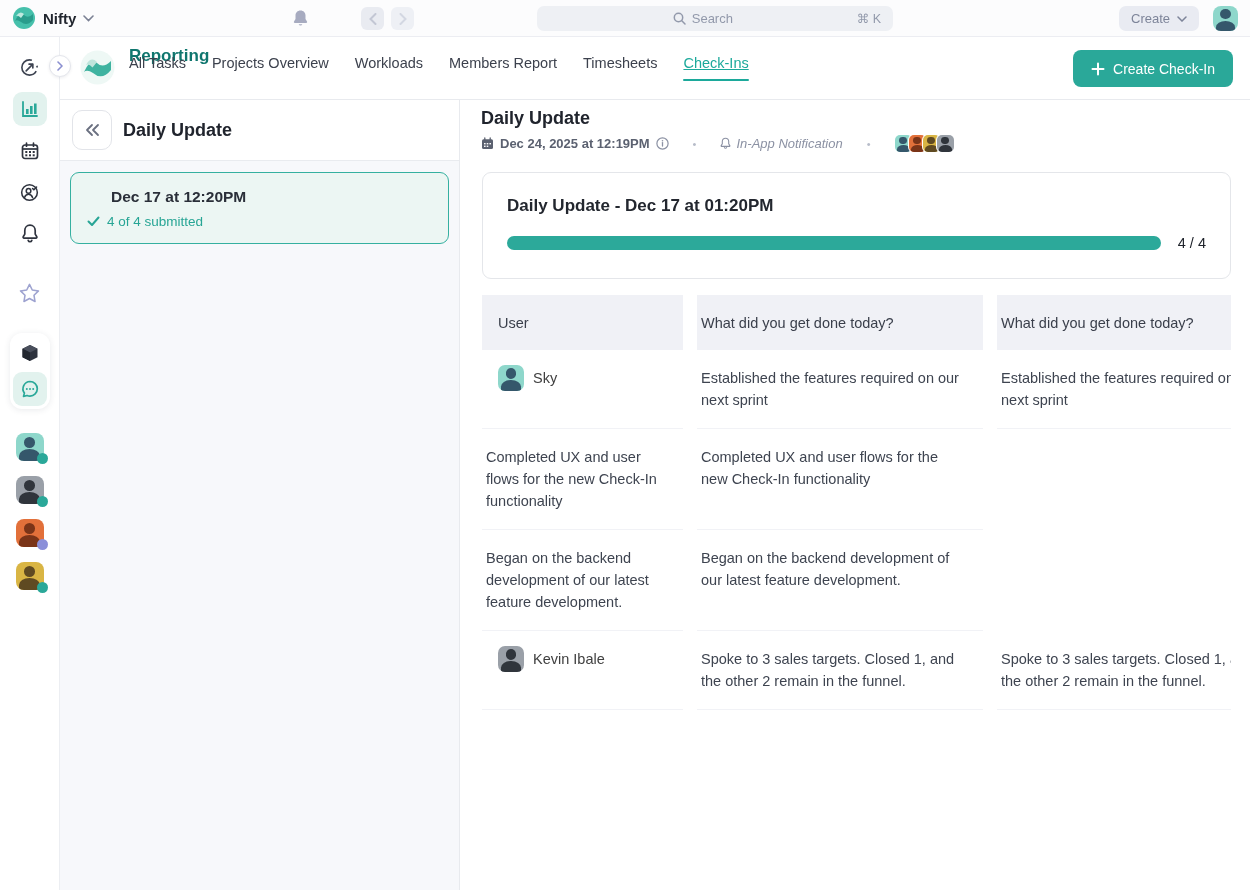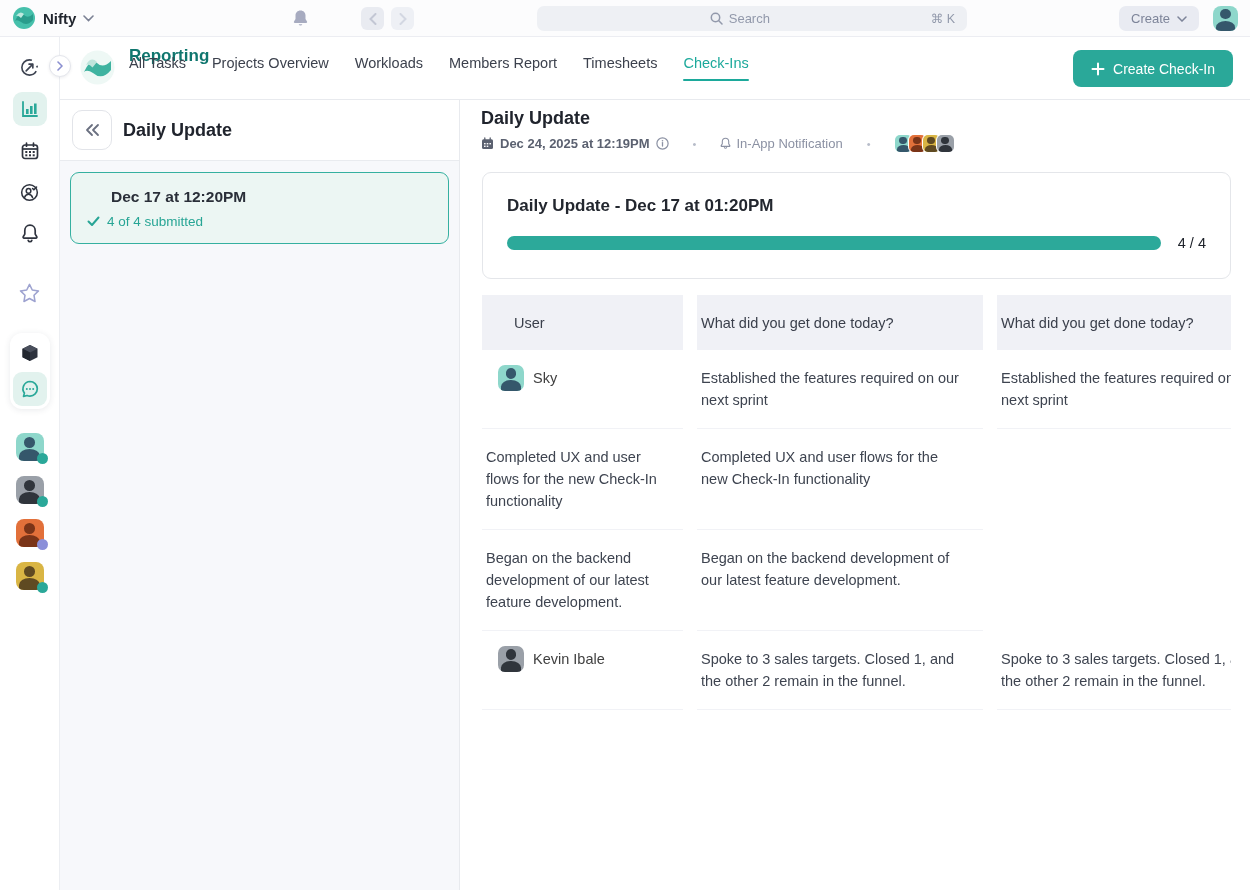--- a/index.html
+++ b/index.html
@@ -7,38 +7,38 @@
   body { font-family:"Liberation Sans", sans-serif; background:#fff; position:relative; overflow:hidden; color:#2b303b; }
   svg { display:block; }
 
   
   .topbar { position:absolute; left:0; top:0; width:1250px; height:37px; background:#fcfcfd; border-bottom:1px solid #ecedf2; z-index:30; }
   .brand { position:absolute; left:12px; top:6px; display:flex; align-items:center; gap:7px; cursor:pointer; }
   .brand-name { font-size:15px; font-weight:700; color:#22262f; }
   .topbar-bell { position:absolute; left:292px; top:9px; }
   .navbtn { position:absolute; top:7px; width:23px; height:23px; border-radius:6px; background:#e9ebf1; display:flex; align-items:center; justify-content:center; }
   .navbtn.fwd { background:#eef0f5; }
-  .searchbar { position:absolute; left:537px; top:6px; width:430px; height:25px; background:#eef0f4; border-radius:7px; display:flex; align-items:center; padding:0 12px; }
+  .searchbar { position:absolute; left:537px; top:6px; width:356px; height:25px; background:#eef0f4; border-radius:7px; display:flex; align-items:center; padding:0 12px; }
   .searchbar .sp { flex:1; display:flex; align-items:center; justify-content:center; gap:6px; color:#9299ab; font-size:13px; }
   .searchbar .kbd { color:#9299ab; font-size:12.5px; }
   .create-pill { position:absolute; left:1119px; top:6px; height:25px; padding:0 12px; background:#e9ebf2; border-radius:7px; display:flex; align-items:center; gap:7px; color:#7d8499; font-size:13px; }
   .topbar-avatar { position:absolute; left:1213px; top:6px; width:25px; height:25px; }
 
   
   .sidebar { position:absolute; left:0; top:37px; width:60px; bottom:0; background:#fff; border-right:1px solid #eceef2; z-index:20; display:flex; flex-direction:column; align-items:center; }
   .header  { position:absolute; left:60px; top:37px; right:0; height:63px; background:#fff; border-bottom:1px solid #e8eaee; z-index:10; }
   .panel   { position:absolute; left:60px; top:100px; width:400px; bottom:0; background:#f7f8fb; border-right:1px solid #e8eaee; }
   .main    { position:absolute; left:460px; top:100px; right:0; bottom:0; background:#fff; }
 
   
   .proj-logo { position:absolute; left:19px; top:12px; }
   .hdr-title { position:absolute; left:69px; top:9px; font-size:17px; font-weight:700; color:#0f766e; }
   .tabs { position:absolute; left:69px; bottom:18px; display:flex; gap:26px; }
   .tab { font-size:14.5px; color:#3c414d; padding-bottom:10px; position:relative; cursor:pointer; }
-  .tab.active { color:#1ca99b; }
+  .tab.active { color:#1ca99b;text-decoration:underline; }
   .tab.active::after { content:""; position:absolute; left:0; right:0; bottom:0; height:2px; background:#1ca99b; border-radius:2px; }
   .create-checkin { position:absolute; right:17px; top:13px; height:37px; padding:0 18px; background:#2aa899; border:none; border-radius:8px; color:#fff; font-size:14px; font-weight:500; display:flex; align-items:center; gap:8px; font-family:inherit; cursor:pointer; }
   .expander { position:absolute; left:49px; top:55px; width:22px; height:22px; border-radius:50%; background:#fff; border:1px solid #e4e6ec; box-shadow:0 1px 3px rgba(40,40,60,.08); display:flex; align-items:center; justify-content:center; z-index:25; cursor:pointer; }
 
   
   .sb-icon { width:34px; height:34px; display:flex; align-items:center; justify-content:center; border-radius:9px; cursor:pointer; }
   .sb-icon.active { background:#e2f2ee; }
   .sb-group { background:#fff; border-radius:12px; box-shadow:0 1px 6px rgba(40,45,70,.10); padding:3px; display:flex; flex-direction:column; gap:2px; align-items:center; }
   .sb-avatars { display:flex; flex-direction:column; gap:15px; align-items:center; }
   .sb-av { position:relative; width:28px; height:28px; cursor:pointer; }
@@ -56,35 +56,35 @@
   .panel-body { padding:11px 10px; }
   .checkin-item { background:#ecf6f3; border:1.5px solid #35b0a0; border-radius:9px; padding:15px 16px 14px; cursor:pointer; }
   .ci-date { font-size:15.5px; font-weight:600; color:#2a2f39;margin-left:24px; }
   .ci-status { margin-top:8px; font-size:13.5px; color:#27a595; display:flex; align-items:center; gap:7px; }
 
   
   .main-title { position:absolute; left:21px; top:8px; font-size:18px; font-weight:700; color:#20242d; }
   .meta { position:absolute; left:21px; top:35px; display:flex; align-items:center; gap:24px; font-size:13px; color:#8b91a3; }
   .meta .mdate { font-weight:700; color:#5b6170; display:flex; align-items:center; gap:6px; }
   .meta .sep { color:#b7bcc9; font-size:11px; }
-  .meta .notif { display:flex; align-items:center; gap:5px; }
+  .meta .notif { display:flex; align-items:center; gap:5px;font-style:italic; }
   .meta-avs { display:flex; }
   .meta-avs .mav { width:17px; height:17px; margin-left:-3px; border-radius:5px; box-shadow:0 0 0 1px #fff; }
   .meta-avs .mav:first-child { margin-left:0; }
 
   .summary-card { position:absolute; left:22px; top:72px; width:749px; height:107px; border:1px solid #e4e6ea; border-radius:9px; background:#fff; padding:23px 24px; }
   .sum-title { font-size:17px; font-weight:700; color:#23272f; }
   .sum-row { margin-top:19px; display:flex; align-items:center; gap:17px; }
   .progress { flex:1; height:14px; border-radius:7px; background:#2ca99a; }
   .sum-label { font-size:14.5px; color:#20242c; font-weight:500; white-space:nowrap; }
 
   .tbl-clip { position:absolute; left:22px; top:195px; width:749px; overflow:hidden; }
   .tbl { width:801px; }
   .trow { display:grid; grid-template-columns:201px 286px 286px; column-gap:14px; }
-  .th { background:#f0f1f6; height:55px; display:flex; align-items:center; font-size:14.5px; font-weight:500; color:#3a3f4b; padding-left:32px; }
+  .th { background:#f0f1f6; height:55px; display:flex; align-items:center; font-size:14.5px; font-weight:500; color:#3a3f4b; padding-left:16px; }
   .th.q { padding-left:4px; }
   .td { border-bottom:1px solid #f1f2f6; min-height:77px; padding:17px 16px 17px 4px; font-size:14.5px; color:#3e4450; line-height:22px; }
   .td.user { display:flex; align-items:flex-start; gap:9px; padding-left:16px; padding-top:15px; }
   .td.user .uav { width:26px; height:26px; flex:none; }
   .td.user .uname { font-size:14.5px; color:#404040; line-height:26px; }
 </style>
 </head>
 <body>
 
 <div class="topbar">

